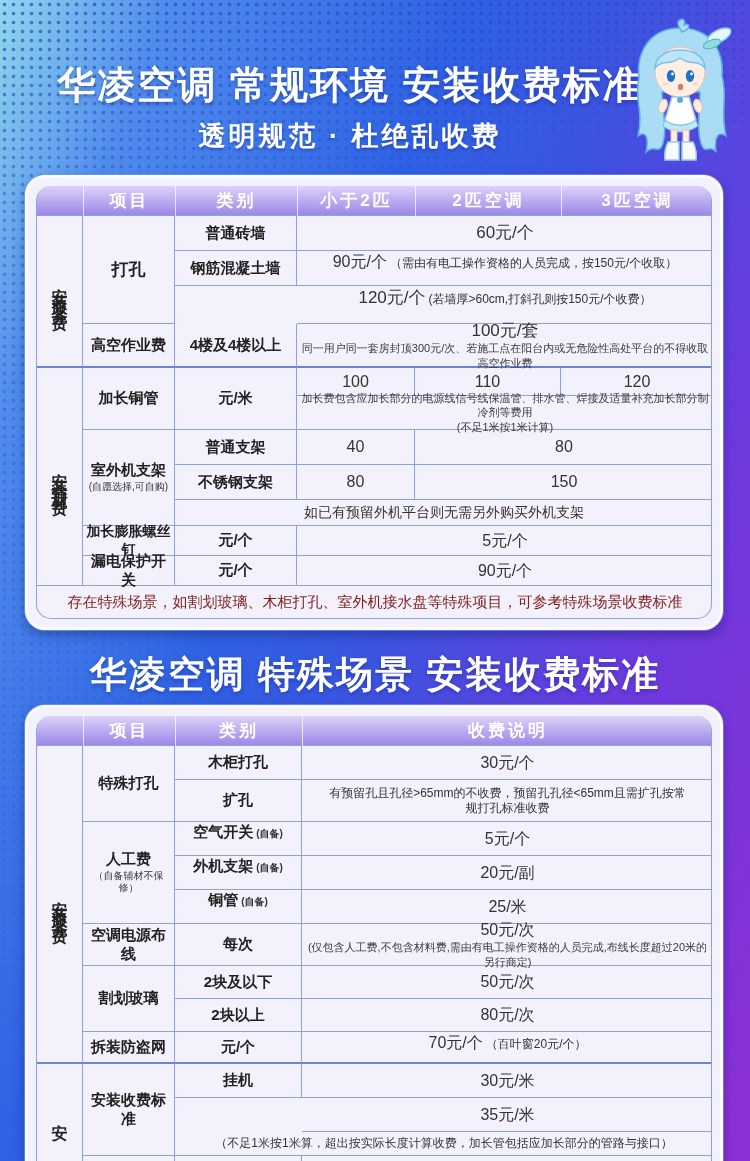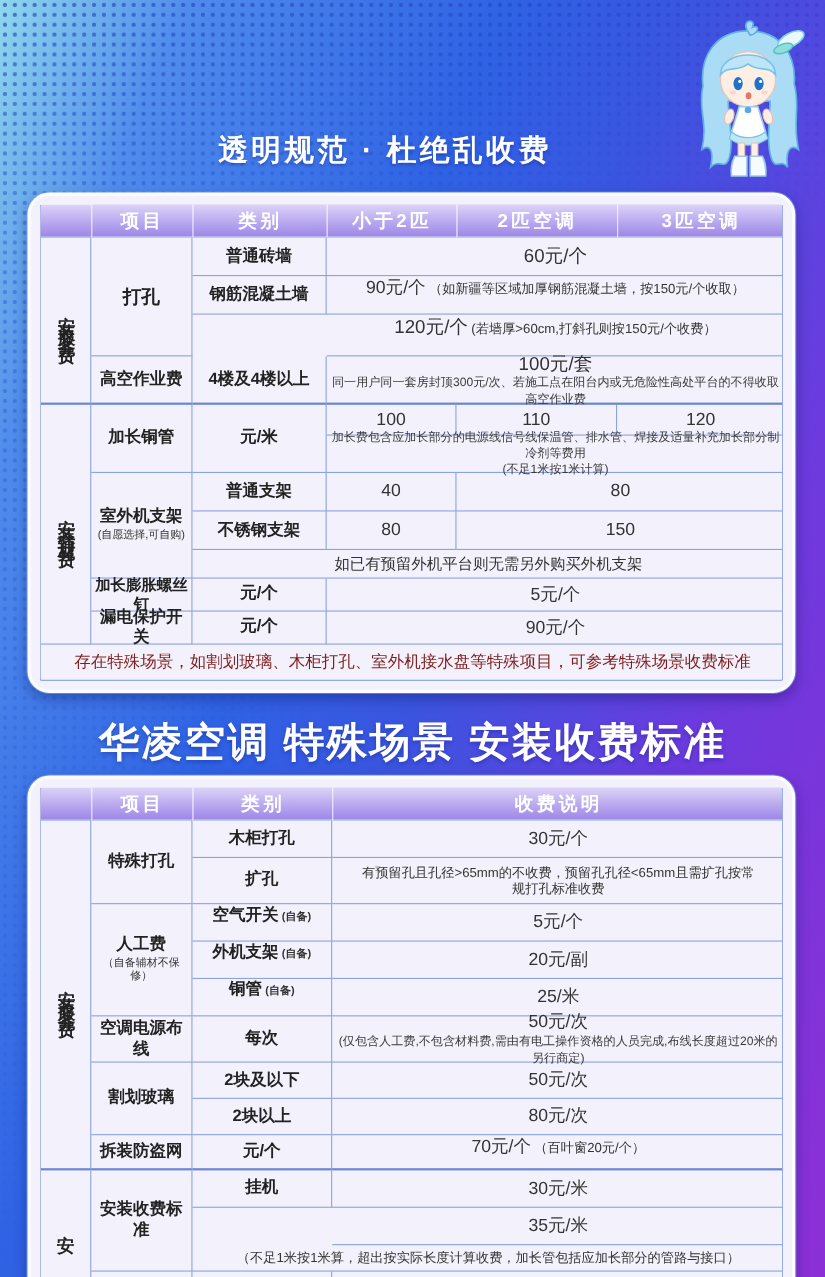--- a/index.html
+++ b/index.html
@@ -21,21 +21,21 @@
   .subtitle{position:absolute;left:0;top:118px;width:700px;text-align:center;color:#fff;
           font-size:27px;font-weight:bold;letter-spacing:3px;text-shadow:0 2px 3px rgba(15,25,120,.35);}
   .title2{position:absolute;left:0;top:650px;width:750px;text-align:center;color:#fff;
           font-size:37px;font-weight:bold;letter-spacing:2px;text-shadow:0 2px 4px rgba(15,25,120,.4);}
   .mascot{position:absolute;left:616px;top:14px;}
   .card{position:absolute;left:25px;width:698px;background:#f3f1fb;border:3px solid #fbfcff;
         border-radius:20px;box-shadow:0 0 0 1px rgba(140,170,235,.55),0 5px 12px rgba(10,15,80,.35);
         padding:8px;box-sizing:border-box;}
   .card1{top:175px;}
   .card2{top:705px;height:512px;}
-  .tbl{display:grid;border:1px solid #8ba3e0;border-top:none;border-radius:2px;overflow:hidden;background:#f3f1fb;}
+  .tbl{display:grid;border:1px solid #8ba3e0;border-top:none;border-radius:15px;overflow:hidden;background:#f3f1fb;}
   .t1{grid-template-columns:46px 92px 122px 118px 146px 152px;
       grid-template-rows:30px 35px 35px 38px 44px 28px 34px 35px 35px 26px 30px 30px 32px;}
   .t2{grid-template-columns:46px 92px 127px 411px;
       grid-template-rows:30px 34px 42px 34px 34px 34px 42px 33px 33px 32px 34px 34px 24px 50px;}
   .c{display:flex;align-items:center;justify-content:center;flex-direction:column;text-align:center;
      border-right:1px solid #8ba3e0;border-bottom:1px solid #8ba3e0;box-sizing:border-box;color:#333;line-height:1.25;padding:1px 2px;}
   .nbr{border-right:none;}
   .nbb{border-bottom:none;}
   .thick{border-bottom:2px solid #6a85d6;}
   .hc{background:linear-gradient(180deg,#dcd3f8 0%,#b9a8ef 55%,#9d87e6 100%);
@@ -57,20 +57,21 @@
   .g2cell{position:relative;overflow:hidden;}
   .g2cell span{position:absolute;left:0;right:0;top:60px;text-align:center;font-weight:bold;font-size:16px;color:#222;}
 </style>
 </head>
 <body>
 
 <div class="page">
   <div class="dots"></div>
   <div class="dots-top"></div>
 
+  <div class="title1">华凌空调 常规环境 安装收费标准</div>
   <div class="subtitle">透明规范 · 杜绝乱收费</div>
 
   <svg class="mascot" width="128" height="160" viewBox="0 0 128 160">
     <g stroke="#5fb0e2" stroke-width="1.5" fill="#abdcf5">
       <path d="M64,14 C34,14 20,38 23,64 C18,86 28,96 22,122 C30,116 33,124 30,138 C38,130 42,140 46,132 C52,118 46,92 46,78 L84,78 C84,94 80,118 86,132 C90,140 94,130 100,138 C98,124 102,116 110,122 C104,96 112,84 106,62 C108,36 94,14 64,14 Z"></path>
       <path d="M63,13 C58,4 72,2 68,11 C75,8 74,16 66,18 Z"></path>
     </g>
     <ellipse cx="103" cy="22" rx="13" ry="6" fill="#e9f8fd" stroke="#7ccfe8" stroke-width="1.5" transform="rotate(-28 103 22)"></ellipse>
     <ellipse cx="96" cy="30" rx="9" ry="4" fill="#8fdede" stroke="#53bcbc" stroke-width="1.2" transform="rotate(-20 96 30)"></ellipse>
     <circle cx="64" cy="58" r="25" fill="#ffeee4" stroke="#eec0ac" stroke-width="1"></circle>
@@ -108,21 +109,21 @@
       <div class="c" style="grid-area:2/2/5/3">
           <span class="lbl">打孔</span>
         </div>
 
       <div class="c typ" style="grid-area:2/3/3/4">普通砖墙</div>
       <div class="c val vlg nbr" style="grid-area:2/4/3/7">60元/个</div>
 
       <div class="c typ" style="grid-area:3/3/4/4">钢筋混凝土墙</div>
       <div class="c row nbr" style="grid-area:3/4/4/7">
         <span class="val">90元/个</span>
-          <span class="inline-note">（如新疆等区域加厚钢筋混凝土墙，按150元/个收取）</span>
+          <span class="inline-note">（需由有电工操作资格的人员完成，按150元/个收取）</span>
       </div>
 
       <div class="c row nbr" style="grid-area:4/4/5/7">
         <span class="val vlg">120元/个</span>
           <span class="inline-note">(若墙厚&gt;60cm,打斜孔则按150元/个收费）</span>
       </div>
 
       <div class="c thick" style="grid-area:5/2/6/3">
           <span class="lbl2">高空作业费</span>
         </div>

